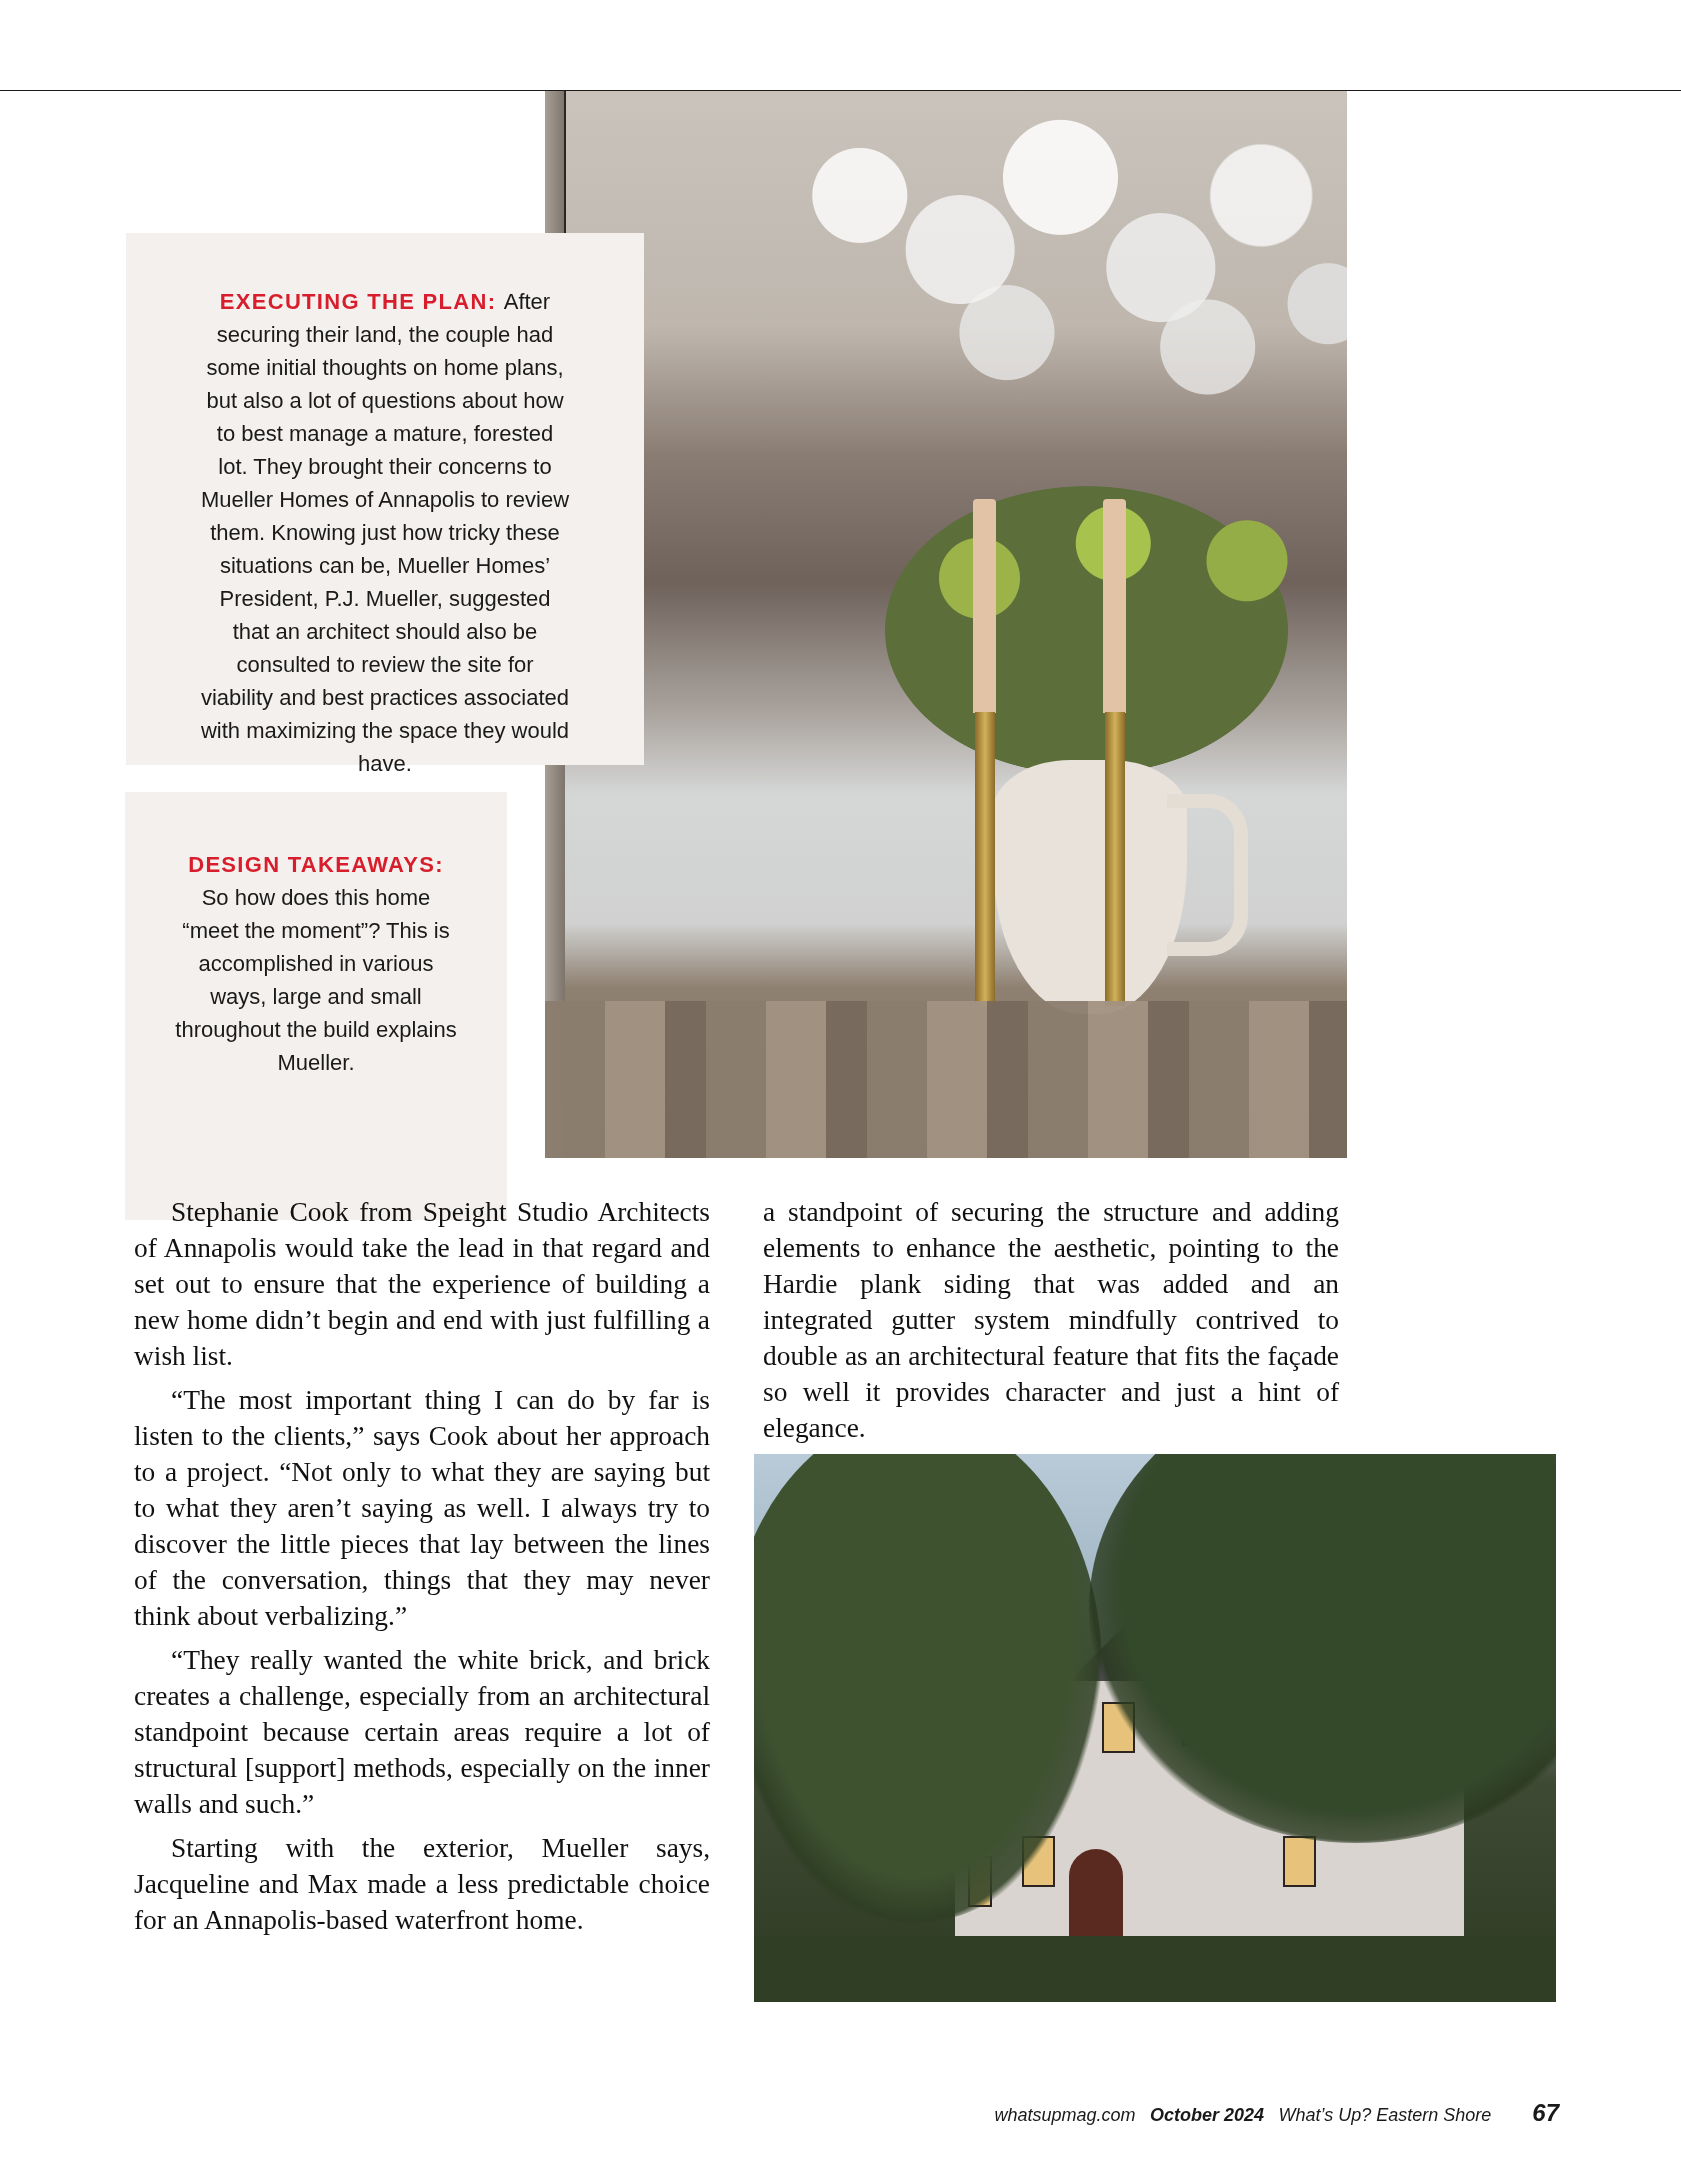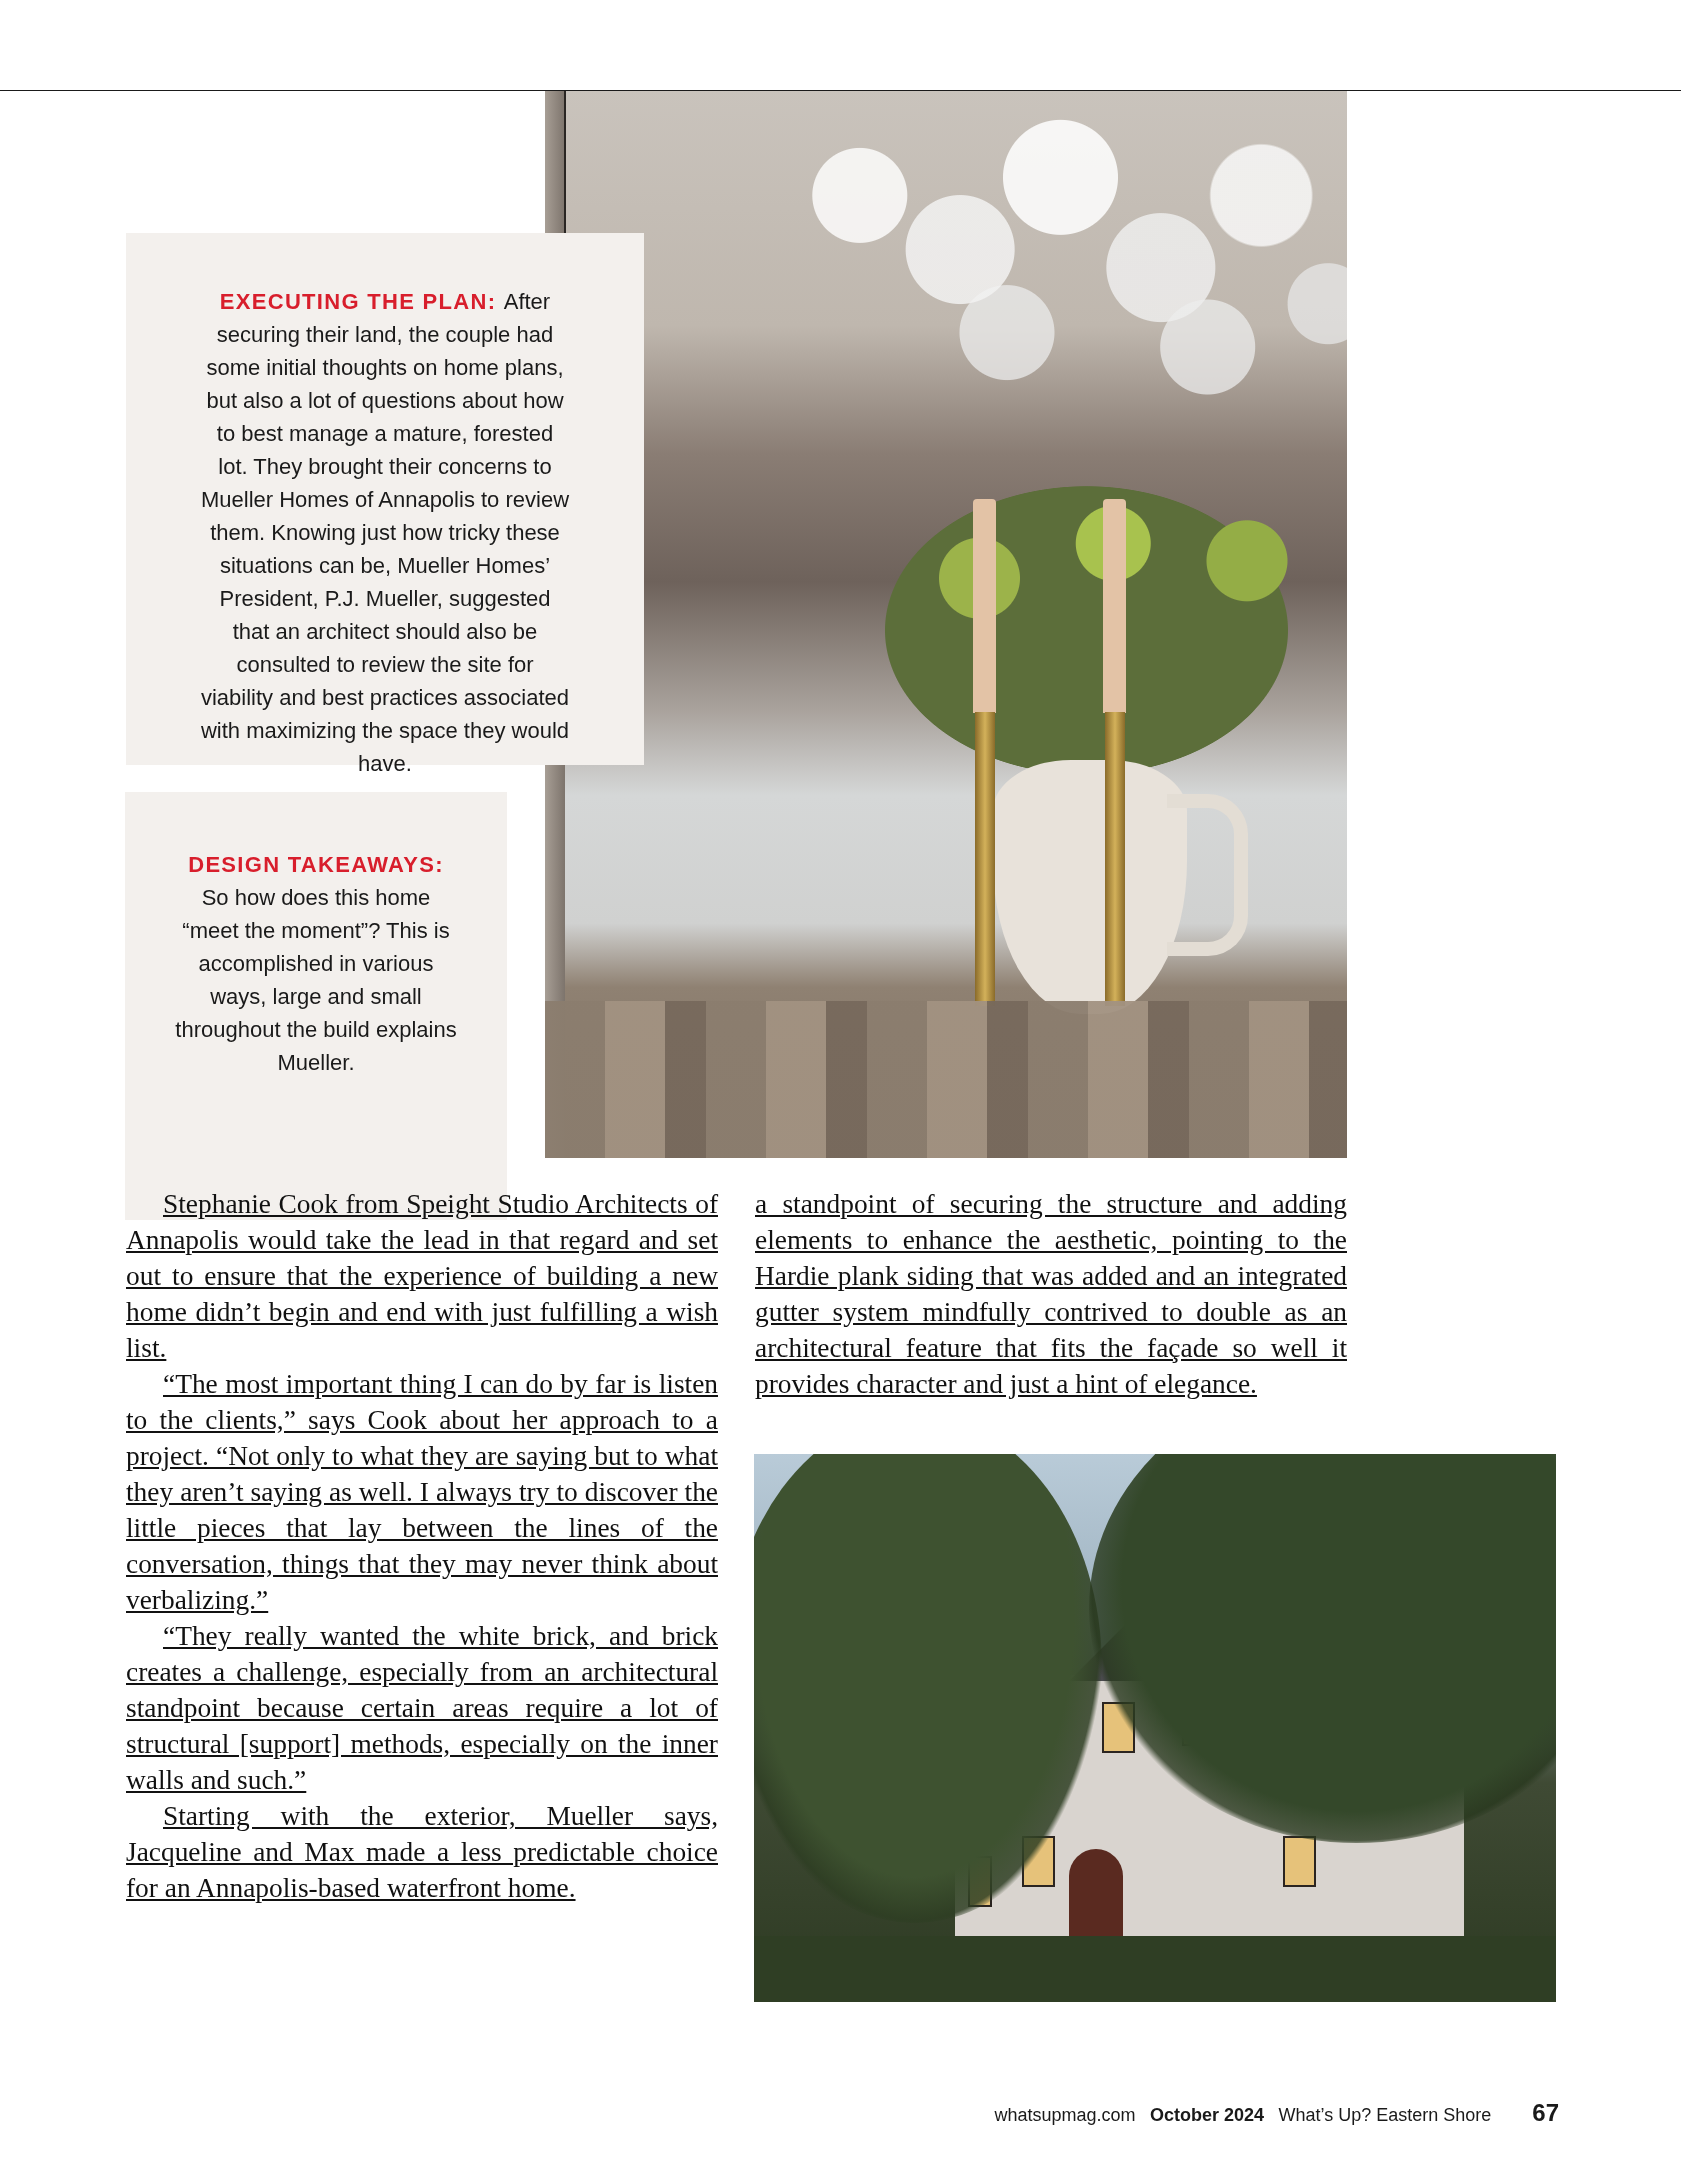--- a/index.html
+++ b/index.html
@@ -41,40 +41,40 @@
 
     
     .callout { position: absolute; background: #f3f0ed; box-sizing: border-box; text-align: center;
       font-family: "Liberation Sans", sans-serif; color: #1a1a1a; }
     .callout.box1 { left: 126px; top: 233px; width: 518px; height: 532px; padding: 52px 74px 0; font-size: 22px; line-height: 33px; }
     .callout.box2 { left: 125px; top: 792px; width: 382px; height: 428px; padding: 56px 47px 0; font-size: 22px; line-height: 33px; }
     .callout .head { color: #d81e2c; font-weight: bold; letter-spacing: 1.3px; }
 
     
     .col { position: absolute; font-family: "Liberation Serif", serif; font-size: 27.4px; line-height: 36px; color: #111; text-align: justify; }
-    .col p { margin: 0; text-indent: 37px; text-decoration: underline; }
+    .col p { margin: 8px; text-indent: 37px; }
     .col p.noindent { text-indent: 0; }
     .col.left { left: 126px; top: 1186px; width: 592px; }
     .col.right { left: 755px; top: 1186px; width: 592px; }
 
     
     .photo-house { position: absolute; left: 754px; top: 1454px; width: 802px; height: 548px; overflow: hidden;
       background: linear-gradient(180deg, #b9cbd8 0%, #9fb3c1 30%, #3f4a34 60%, #2d3a22 100%); }
     .photo-house .tree-l { position: absolute; left: -27px; top: -40px; width: 375px; height: 509px; border-radius: 50%; background: radial-gradient(ellipse at 50% 40%, #3e5230 0 60%, rgba(46,62,35,.85) 70%, transparent 72%); }
     .photo-house .tree-r { position: absolute; left: 335px; top: -80px; width: 535px; height: 469px; border-radius: 50%; background: radial-gradient(ellipse at 50% 45%, #34482a 0 62%, rgba(40,56,30,.8) 70%, transparent 72%); }
     .photo-house .house { position: absolute; left: 201px; top: 221px; width: 509px; height: 294px; background: #d9d4cf; }
     .photo-house .gable { position: absolute; left: 74px; top: 174px; width: 0; height: 0; border-left: 87px solid transparent; border-right: 87px solid transparent; border-bottom: 94px solid #cfc9c3; }
     .photo-house .roof { position: absolute; left: 315px; top: 107px; width: 0; height: 0; border-left: 120px solid transparent; border-right: 120px solid transparent; border-bottom: 120px solid #4a4a4e; }
     .photo-house .win { position: absolute; width: 29.4px; height: 47px; background: #e6c27a; border: 2.7px solid #2b2420; }
     .photo-house .door { position: absolute; left: 315px; top: 395px; width: 54px; height: 100px; background: #5a2a20; border-radius: 27px 27px 0 0; }
     .photo-house .lawn { position: absolute; left: 0; top: 482px; width: 100%; height: 67px; background: #2f3e24; }
 
     
     .footer { position: absolute; right: 122px; top: 2099px; font-family: "Liberation Sans", sans-serif; font-size: 18px; color: #1a1a1a; white-space: nowrap; }
-    .footer span { margin-left: 9.4px; }
+    .footer span { margin-left: 9.4px; font-style: italic; }
     .footer .bold { font-weight: bold; text-align: right; }
     .footer .page-num { font-weight: bold; font-size: 24px; margin-left: 36px; }
   </style>
 </head>
 <body>
 
 <div class="top-rule"></div>
 
 <div class="photo-interior" role="img" aria-label="Dining table with white pitcher of greenery, brass candlesticks, and glass bubble chandelier">
   <div class="frame-edge"></div>

